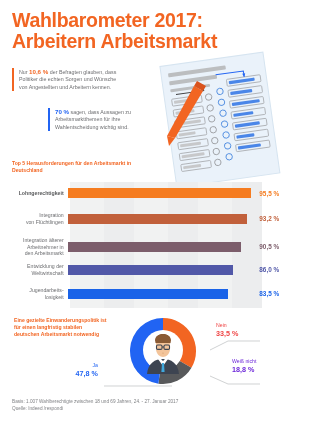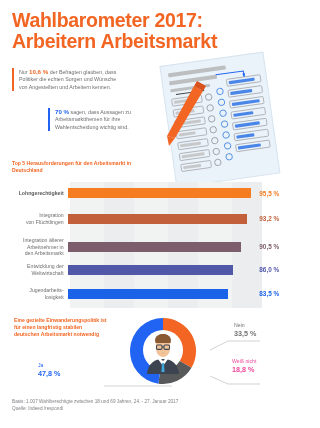--- a/index.html
+++ b/index.html
@@ -67,23 +67,23 @@
   .donut-head{
     position:absolute;left:14px;top:317px;width:110px;
     font-size:5.1px;line-height:7.2px;font-weight:bold;color:#f26522;
   }
   .donut{position:absolute;left:128px;top:316px;width:70px;height:70px;}
   .person{position:absolute;left:142px;top:330px;width:42px;height:44px;}
 
   .lbl{position:absolute;}
   .lbl .lbl-name{font-size:5.2px;line-height:6.5px;}
   .lbl .lbl-val{font-size:7.2px;font-weight:bold;line-height:9px;}
-  #label-nein{left:234px;top:322px;width:60px;color:#737373;}
-  #label-weissnicht{left:232px;top:358px;width:60px;color:#ec4899;}
-  #label-ja{left:38px;top:362px;width:60px;color:#2164f3;}
+  #label-nein{left:216px;top:322px;width:60px;color:#ef4444;}
+  #label-weissnicht{left:232px;top:358px;width:60px;color:#6d28d9;}
+  #label-ja{left:38px;top:362px;width:60px;text-align:right;color:#2164f3;}
 
   .leader{position:absolute;stroke-width:.7;fill:none;}
 
   
   .footer{position:absolute;left:12px;top:398px;width:200px;}
   .footer div{font-size:4.7px;line-height:7px;color:#808285;}
   .logo{position:absolute;left:248px;top:400px;width:46px;height:16px;}
 </style>
 </head>
 <body>

